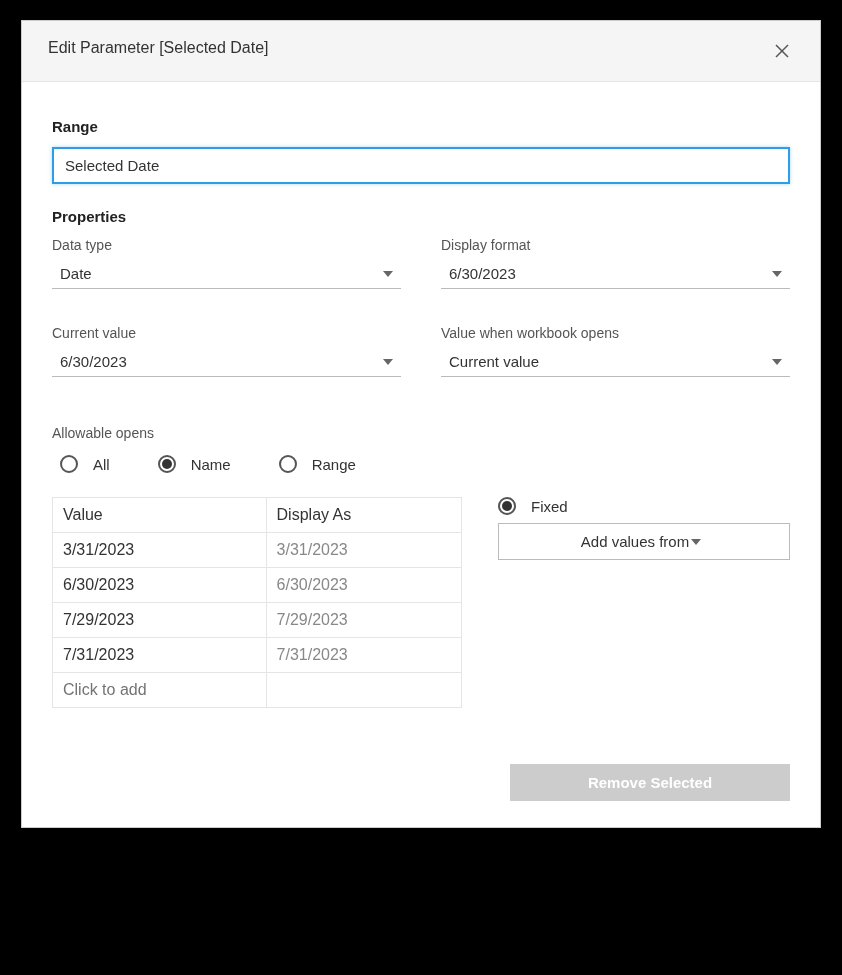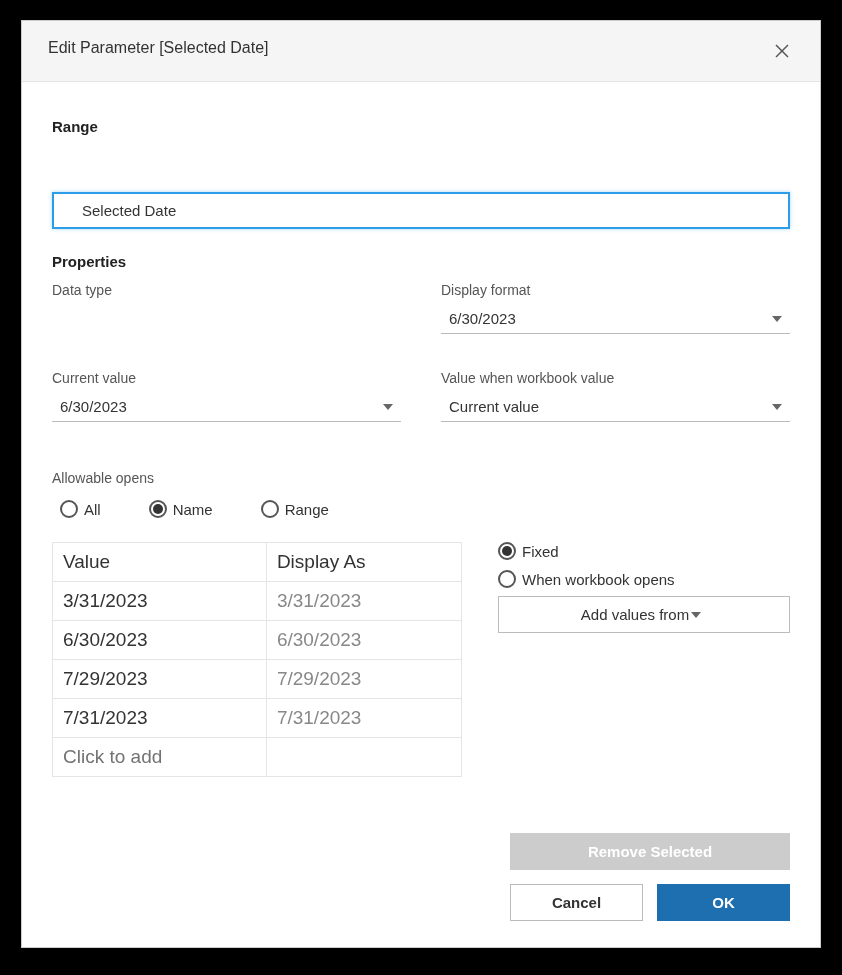--- a/index.html
+++ b/index.html
@@ -41,28 +41,27 @@
     padding: 36px 30px 26px 30px;
   }
   .section-label {
     font-weight: 600;
     font-size: 15px;
     color: #222;
     margin-bottom: 12px;
   }
   .name-input {
     width: 100%;
-    padding: 8px 28px;
+    padding: 8px 11px;
     border: 2px solid #2c9de6;
     box-shadow: 0 0 4px rgba(44,157,230,0.4);
     font-size: 15px;
     color: #333;
     outline: none;
     margin-bottom: 24px;
-    margin-top: 45px;
   }
   .prop-grid {
     display: grid;
     grid-template-columns: 1fr 1fr;
     column-gap: 40px;
     row-gap: 36px;
     margin-bottom: 48px;
   }
   .prop-item .label {
     font-size: 14px;
@@ -94,21 +93,21 @@
   }
   .radio-row {
     display: flex;
     gap: 48px;
     margin-bottom: 24px;
     padding-left: 8px;
   }
   .radio-item {
     display: flex;
     align-items: flex-end;
-    gap: 6px;
+    gap: 15px;
     cursor: pointer;
     font-size: 15px;
     color: #333;
   }
   .radio-outer {
     width: 18px;
     height: 18px;
     border: 2px solid #555;
     border-radius: 50%;
     display: flex;
@@ -131,21 +130,21 @@
     flex: 0 0 410px;
     border: 1px solid #ddd;
     border-collapse: collapse;
     width: 410px;
   }
   .values-table th, .values-table td {
     text-align: left;
     padding: 8px 10px;
     border: 1px solid #e5e5e5;
     font-weight: normal;
-    font-size: 19px;
+    font-size: 16px;
   }
   .values-table th {
     color: #333;
     background: #fff;
   }
   .values-table td.val-col {
     color: #333;
   }
   .values-table td.disp-col {
     color: #888;
@@ -239,40 +238,44 @@
 
     <div class="section-label">Range</div>
     <input class="name-input" type="text" value="Selected Date" style="">
 
     <div class="section-label">Properties</div>
 
     <div class="prop-grid">
 
       <div class="prop-item">
         <div class="label">Data type</div>
+        <div class="underline-select">
+          <span>Date</span>
+          <span class="caret"></span>
+        </div>
       </div>
 
       <div class="prop-item">
         <div class="label">Display format</div>
         <div class="underline-select">
           <span>6/30/2023</span>
           <span class="caret"></span>
         </div>
       </div>
 
       <div class="prop-item">
         <div class="label">Current value</div>
         <div class="underline-select">
           <span>6/30/2023</span>
           <span class="caret"></span>
         </div>
       </div>
 
       <div class="prop-item">
-        <div class="label">Value when workbook value</div>
+        <div class="label">Value when workbook opens</div>
         <div class="underline-select">
           <span>Current value</span>
           <span class="caret"></span>
         </div>
       </div>
 
     </div>
 
     <div class="allowable-label">Allowable opens</div>
 
@@ -331,40 +334,30 @@
       </table>
 
       <div class="right-col">
         <div class="radio-stack">
           <div class="radio-item">
             <span class="radio-outer checked">
                 <span class="radio-inner"></span>
               </span>
             <span>Fixed</span>
           </div>
-          <div class="radio-item">
-            <span class="radio-outer">
-                <span class="radio-inner"></span>
-              </span>
-            <span>When workbook opens</span>
-          </div>
         </div>
         <div class="add-values-btn">
           <span>Add values from</span>
           <span class="caret"></span>
         </div>
       </div>
 
     </div>
 
     <div class="footer">
       <div class="footer-row1">
         <div class="btn disabled">Remove Selected</div>
       </div>
-      <div class="footer-row2">
-        <div class="btn">Cancel</div>
-        <div class="btn primary">OK</div>
-      </div>
     </div>
 
   </div>
 
 </div>
 
 </body></html>

